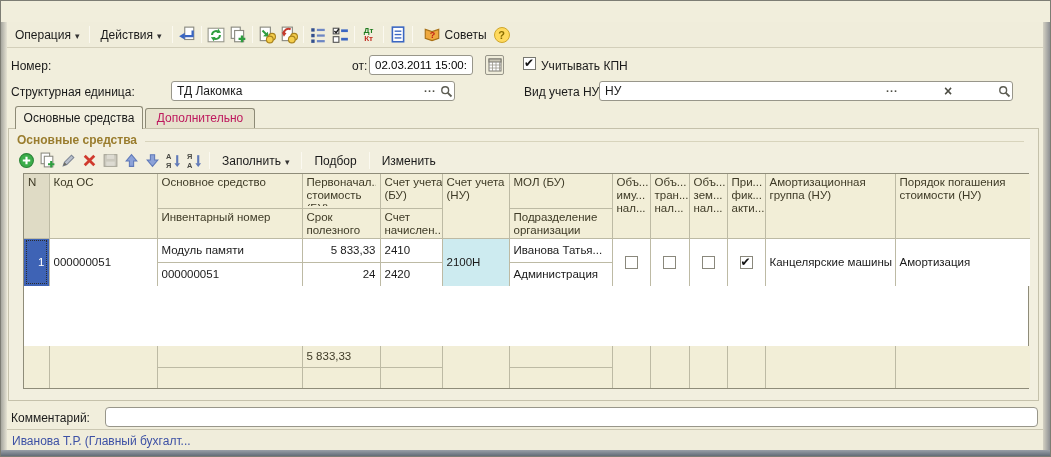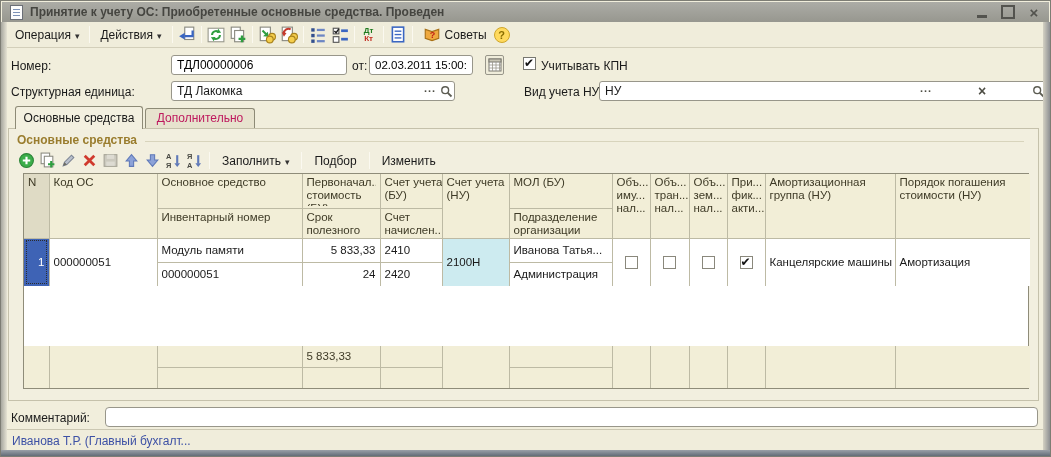--- a/index.html
+++ b/index.html
@@ -109,29 +109,20 @@
   .edge-right { position:absolute; right:0; top:21px; width:7px; bottom:6px;
     background:linear-gradient(to right,#d4d1c3,#8e9093); z-index:4; }
   .edge-left { position:absolute; left:0; top:21px; width:6px; bottom:6px;
     background:linear-gradient(to left,#e6e3d4,#a7a79f); z-index:4; }
 </style>
 </head>
 <body>
 
 <div class="window">
 
-  <div class="titlebar">
-    <span class="title-icon"></span>
-    <span class="title-text">Принятие к учету ОС: Приобретенные основные средства. Проведен</span>
-    <span class="win-controls">
-      <span class="wc wc-min"></span>
-      <span class="wc wc-max"></span>
-      <span class="wc wc-close">×</span>
-    </span>
-  </div>
 
   <div class="toolbar">
     <span class="tbtn">
       <span>Операция</span>
         <span class="arr"></span>
     </span>
     <span class="sep"></span>
     <span class="tbtn">
       <span>Действия</span>
         <span class="arr"></span>
@@ -220,21 +211,20 @@
       <svg width="18" height="18" viewBox="0 0 16 16">
           <path d="M2 3 L8 5 L14 3 L14 11 L8 13 L2 11 Z" fill="#EFA93F" stroke="#A87117"></path>
           <text x="6" y="10.5" font-size="8" font-weight="bold" fill="#C02018">?</text>
         </svg>
       <span>Советы</span>
     </span>
     <span class="help-circle">?</span>
   </div>
 
   <span class="lbl" style="left:10px; top:58px;">Номер:</span>
-  <input class="inp" style="left: 170px; top: 54px; width: 176px;" value="ТДЛ00000006">
   <span class="lbl" style="left:351px; top:58px;">от:</span>
   <input class="inp" style="left: 368px; top: 54px; width: 104px; font-size: 11.5px;" value="02.03.2011 15:00:00">
   <span class="calbtn" style="left:484px; top:54px;">
     <svg width="14" height="14" viewBox="0 0 14 14">
         <rect x="1" y="1" width="12" height="12" fill="#fff" stroke="#7A7870"></rect>
         <rect x="1" y="1" width="12" height="3" fill="#C8C5B4" stroke="#7A7870"></rect>
         <path d="M4.5 4 v9 M8 4 v9 M11.5 4 v9 M1 7 h12 M1 10 h12" stroke="#9a988c" stroke-width="0.8"></path>
       </svg>
   </span>
   <span class="chk" style="left:522px; top:56px;" data-state="checked"></span>
@@ -245,21 +235,21 @@
     <span class="val">ТД Лакомка</span>
     <span class="fbtn dots"></span>
     <span class="fbtn">
       <svg width="13" height="13" viewBox="0 0 13 13">
           <circle cx="5.2" cy="5.2" r="3.4" fill="none" stroke="#5C5C52" stroke-width="1.4"></circle>
           <line x1="7.8" y1="7.8" x2="11.5" y2="11.5" stroke="#5C5C52" stroke-width="1.8"></line>
         </svg>
     </span>
   </span>
   <span class="lbl" style="left:523px; top:84px;">Вид учета НУ:</span>
-  <span class="fieldbox" style="left:598px; top:80px; width:448px;gap:40px;">
+  <span class="fieldbox" style="left:598px; top:80px; width:414px;gap:40px;">
     <span class="val">НУ</span>
     <span class="fbtn dots"></span>
     <span class="fbtn clear-x"></span>
     <span class="fbtn">
       <svg width="13" height="13" viewBox="0 0 13 13">
           <circle cx="5.2" cy="5.2" r="3.4" fill="none" stroke="#5C5C52" stroke-width="1.4"></circle>
           <line x1="7.8" y1="7.8" x2="11.5" y2="11.5" stroke="#5C5C52" stroke-width="1.8"></line>
         </svg>
     </span>
   </span>

